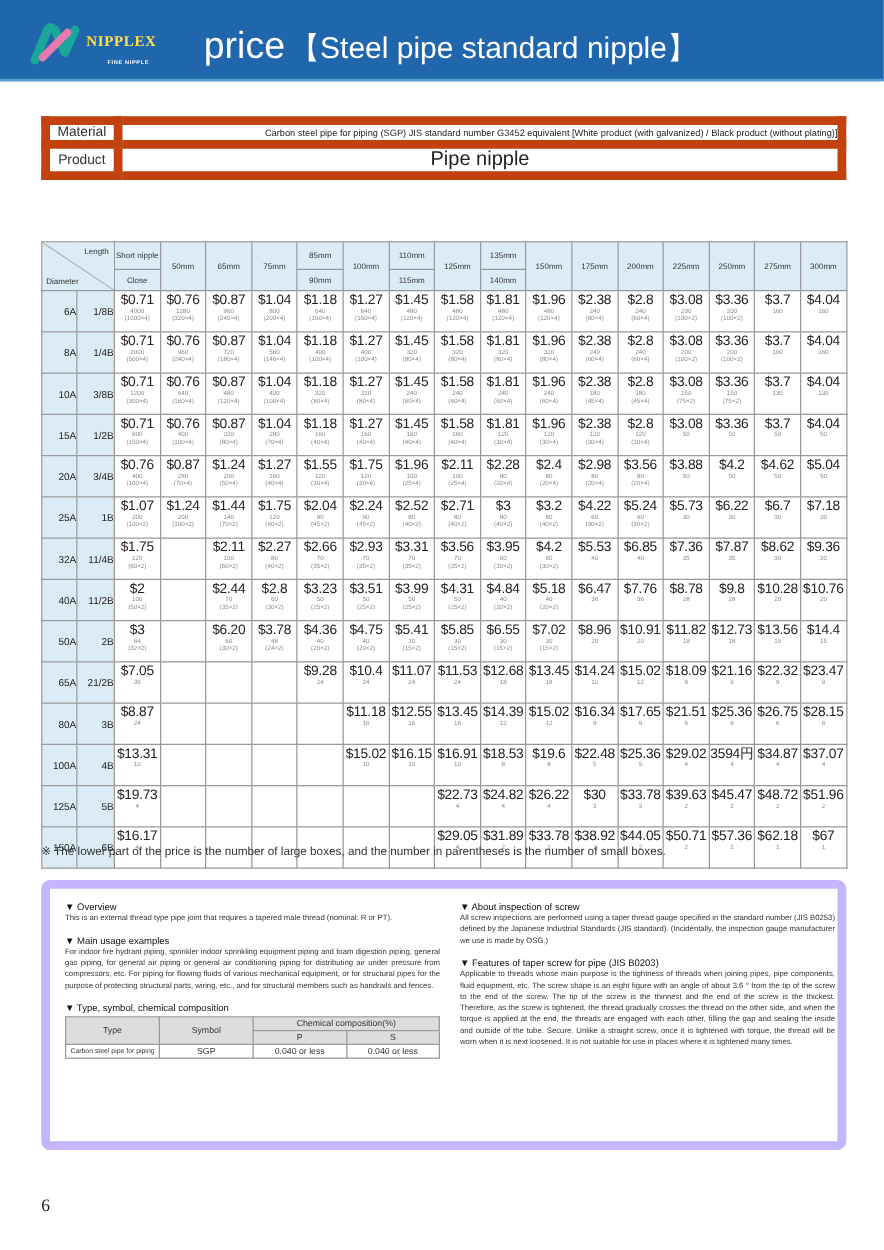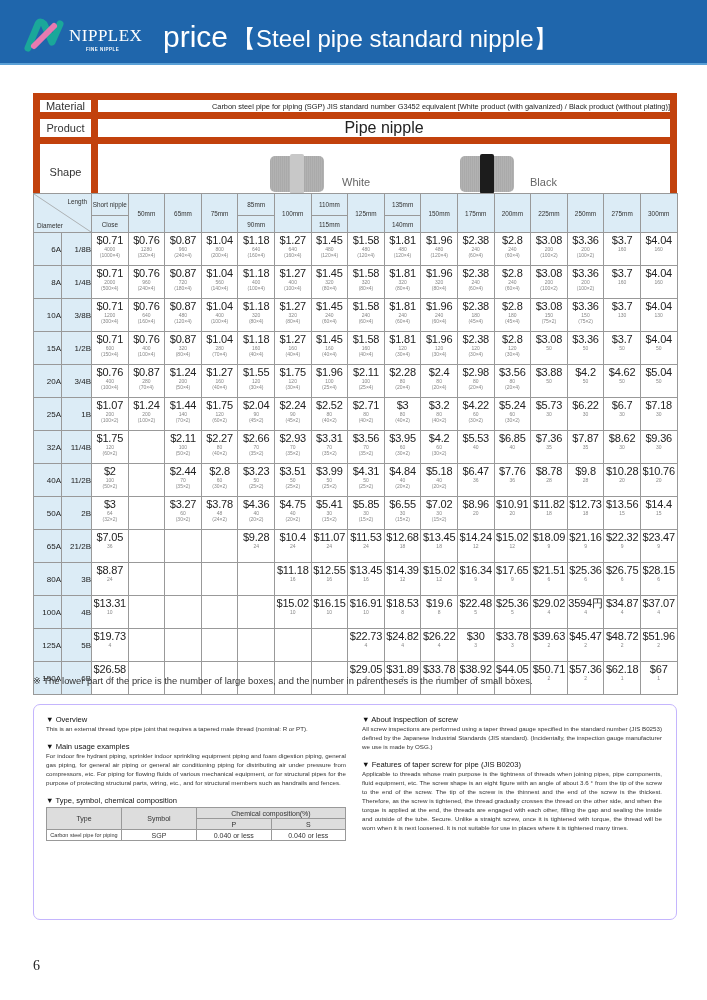--- a/index.html
+++ b/index.html
@@ -1,19 +1,19 @@
 <!DOCTYPE html>
 <html><head>
 <meta charset="utf-8">
 <style>
   * { box-sizing: border-box; margin: 0; padding: 0; }
   body { width: 707px; height: 1000px; background: #fff; font-family: "Liberation Sans", "DejaVu Sans", sans-serif; color: #222; position: relative; overflow: hidden; }
   .header { position: absolute; left: 0; top: 0; width: 707px; height: 65px; background: #1f66ac; border-bottom: 2px solid #5aa0d6; }
   .logo { position: absolute; left: 24px; top: 18px; width: 46px; height: 36px; }
-  .logo-text { position: absolute; left: 69px; top: 26px; color: #ffffff; font-family: "Liberation Serif", "DejaVu Serif", serif; font-weight: normal; font-size: 17px; letter-spacing: 0.5px; }
+  .logo-text { position: absolute; left: 69px; top: 26px; color: #fde047; font-family: "Liberation Serif", "DejaVu Serif", serif; font-weight: bold; font-size: 12px; letter-spacing: 0.5px; }
   .logo-sub { position: absolute; left: 86px; top: 47px; color: #fff; font-size: 4.5px; letter-spacing: 0.5px; font-weight: bold; }
   .title { position: absolute; left: 163px; top: 20px; color: #fff; font-size: 24px; white-space: nowrap; }
   .title .big { font-size: 30px; font-weight: normal; margin-right: 4px; }
 
   table.spec { position: absolute; left: 33px; top: 93px; width: 644px; border-collapse: collapse; table-layout: fixed; }
   table.spec td { border: 7px solid #c2410c; font-size: 7.6px; }
   .spec .lbl { width: 58px; text-align: center; font-size: 11px; color: #333; }
   .spec .mat { height: 16px; font-size: 7.4px; padding-left: 4px; white-space: nowrap; overflow: hidden; text-align: right; }
   .spec .prod { height: 16px; text-align: center; font-size: 16px; }
   .spec .shape { height: 63px; position: relative; }
@@ -29,21 +29,21 @@
   .price .p { font-size: 11px; color: #222; line-height: 12px; margin-top: 1px; white-space: nowrap; letter-spacing: -0.2px; }
   .price .q { font-size: 5px; color: #888; line-height: 6px; }
   .price tr.r { height: 33px; }
   .corner { position: relative; }
   .corner .len { position: absolute; right: 4px; top: 4px; font-size: 6.4px; }
   .corner .dia { position: absolute; left: 3px; bottom: 3px; font-size: 6.4px; }
   .corner svg { position: absolute; left: 0; top: 0; width: 100%; height: 100%; }
 
   .note { position: absolute; left: 33px; top: 675px; font-size: 9.4px; color: #333; }
 
-  .info { position: absolute; left: 33px; top: 704px; width: 644px; height: 216px; border: 1px solid #c4b5fd; border-radius: 7px; }
+  .info { position: absolute; left: 33px; top: 704px; width: 644px; height: 216px; border: 7px solid #c4b5fd; border-radius: 7px; }
   .col { position: absolute; top: 10px; width: 300px; }
   .col.left { left: 12px; }
   .col.right { left: 328px; }
   .sec { margin-bottom: 9px; }
   .sec h4 { font-size: 7.6px; font-weight: normal; color: #111; line-height: 9px; }
   .sec p { font-size: 6.2px; line-height: 9px; color: #333; text-align: justify; }
   table.chem { border-collapse: collapse; width: 300px; margin-top: 2px; }
   table.chem td { border: 1px solid #999; text-align: center; font-size: 7px; color: #333; height: 11px; }
   table.chem td.h { background: #ddd; }
   table.chem td.small { font-size: 5.5px; line-height: 6px; }
@@ -67,33 +67,20 @@
 <table class="spec">
   <tbody>
       <tr>
     <td class="lbl">Material</td>
     <td class="mat">Carbon steel pipe for piping (SGP) JIS standard number G3452 equivalent [White product (with galvanized) / Black product (without plating)]</td>
   </tr>
   <tr>
     <td class="lbl">Product</td>
     <td class="prod">Pipe nipple</td>
   </tr>
-  <tr>
-    <td class="lbl">Shape</td>
-    <td class="shape">
-      <div class="pipe" style="left:172px;">
-            <div class="band" style="background:#c8c8c8;"></div>
-          </div>
-      <span class="shape-label" style="left:244px;">White</span>
-      <div class="pipe" style="left:362px;">
-            <div class="band" style="background:#1c1c1c;"></div>
-          </div>
-      <span class="shape-label" style="left:432px;">Black</span>
-    </td>
-  </tr>
 </tbody>
   </table>
 
 <table class="price" id="price-table">
   <colgroup>
     <col style="width:28px">
       <col style="width:30px">
     <col span="16" style="width:36.6px">
   </colgroup>
   <thead id="price-head">
@@ -809,21 +796,21 @@
           <div class="p">$3</div>
           <div class="q">64</div>
           <div class="q">(32×2)</div>
         </td>
         <td class="cell">
           <div class="p"></div>
           <div class="q"></div>
           <div class="q"></div>
         </td>
         <td class="cell">
-          <div class="p">$3.27</div>
+          <div class="p">$6.20</div>
           <div class="q">60</div>
           <div class="q">(30×2)</div>
         </td>
         <td class="cell">
           <div class="p">$3.78</div>
           <div class="q">48</div>
           <div class="q">(24×2)</div>
         </td>
         <td class="cell">
           <div class="p">$4.36</div>
@@ -1219,21 +1206,21 @@
         <td class="cell">
           <div class="p">$51.96</div>
           <div class="q">2</div>
           <div class="q"></div>
         </td>
       </tr>
       <tr class="r">
         <td class="diaA">150A</td>
         <td class="diaB">6B</td>
         <td class="cell">
-          <div class="p">$26.58</div>
+          <div class="p">$16.17</div>
           <div class="q">4</div>
           <div class="q"></div>
         </td>
         <td class="cell">
           <div class="p"></div>
           <div class="q"></div>
           <div class="q"></div>
         </td>
         <td class="cell">
           <div class="p"></div>

